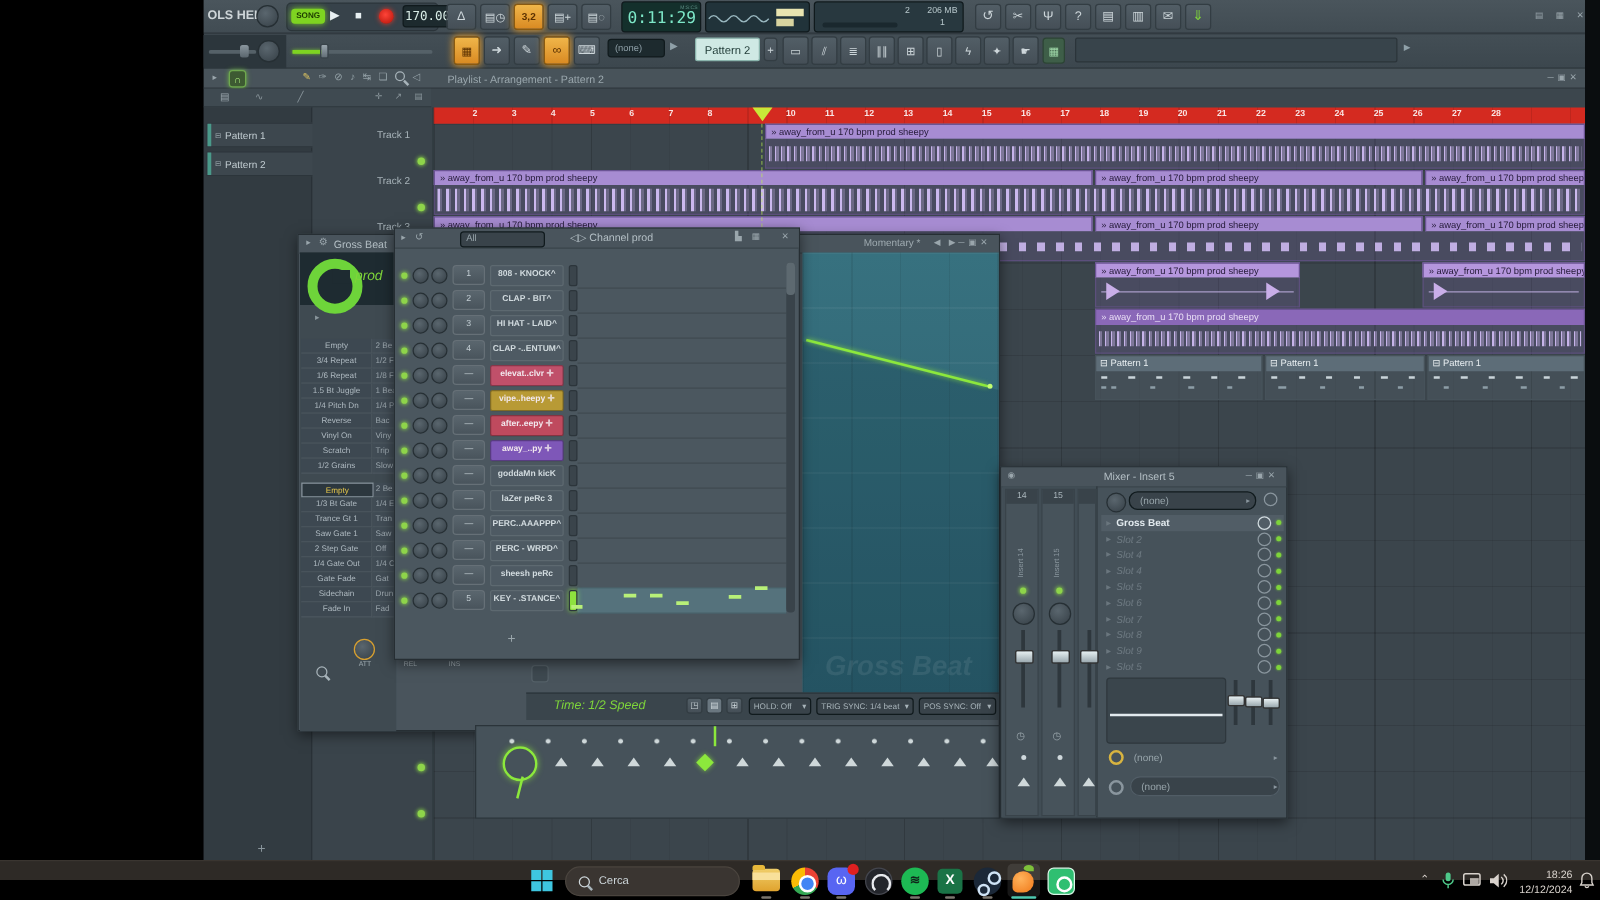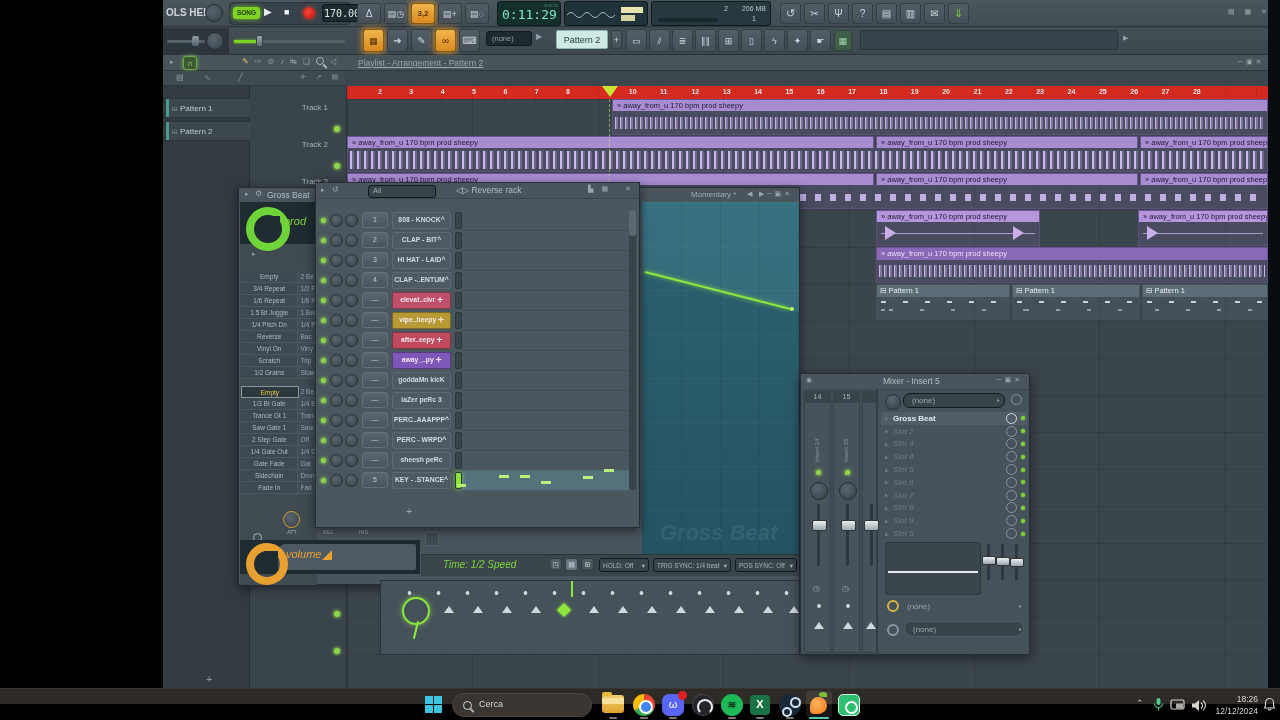--- a/index.html
+++ b/index.html
@@ -137,21 +137,21 @@
   <div class="ab" style="left:242px;top:57px;width:130px;height:12px;display:flex;gap:6px;font-size:8px;color:#93a0a6;">
     <span style="color:#d8c060;">✎</span>
     <span>✑</span>
     <span>⊘</span>
     <span>♪</span>
     <span>↹</span>
     <span>❏</span>
     <span><span class="lens" style="display:inline-block;width:6px;height:6px;"></span></span>
     <span>◁</span>
   </div>
-  <span class="ab tt" style="left:358px;top:58px;font-size:8.5px;color:#9aa7ad;text-decoration:underline;">Playlist - Arrangement - Pattern 2</span>
+  <span class="ab tt" style="left:358px;top:58px;font-size:8.5px;color:#9aa7ad;">Playlist - Arrangement - Pattern 2</span>
   <div class="ab winbtns" style="left:1238px;top:58px;letter-spacing:3px;"><span>─</span><span>▣</span><span>✕</span></div>
 
   <div class="ab" style="left:163px;top:71px;width:182px;height:15px;background:#3f4a51;border-bottom:1px solid #2e373d;"></div>
   <span class="ab" style="left:176px;top:73px;font-size:8px;color:#9aa6ac;">▤</span>
   <span class="ab" style="left:204px;top:73px;font-size:8px;color:#8a969c;">∿</span>
   <span class="ab" style="left:238px;top:73px;font-size:8px;color:#8a969c;">╱</span>
   <span class="ab" style="left:300px;top:73px;font-size:7px;color:#8a969c;letter-spacing:4px;">✛ ↗ ▤</span>
   <span class="ab" style="left:332px;top:88px;font-size:5px;color:#8a969c;">PAT</span>
 
   <div class="ab" style="left:163px;top:86px;width:87px;height:602px;background:#323b41;border-right:1px solid #272f34;"></div>
@@ -377,27 +377,20 @@
           <span class="c2">Fad</span>
         </div>
       </div>
 
     <div class="ab lens" style="left:14px;top:330px;width:9px;height:9px;"></div>
     <div class="ab knob" style="left:44px;top:323px;width:17px;height:17px;border-color:#d8a030;"></div>
     <span class="ab" style="left:48px;top:341px;font-size:5.5px;color:#9fabb1;">ATT</span>
     <span class="ab" style="left:84px;top:341px;font-size:5.5px;color:#9fabb1;">REL</span>
     <span class="ab" style="left:120px;top:341px;font-size:5.5px;color:#9fabb1;">INS</span>
 
-    <div class="ab" style="left:1px;top:352px;width:180px;height:34px;background:#1e2b31;">
-      <div style="position:absolute;left:38px;top:4px;width:138px;height:26px;background:#4e5a63;border-radius:8px 2px 2px 2px;"></div>
-      <div style="position:absolute;left:6px;top:3px;width:26px;height:26px;border-radius:50%;border:8px solid #e8a030;"></div>
-      <div style="position:absolute;left:24px;top:11px;width:14px;height:10px;background:#1e2b31;"></div>
-      <span style="position:absolute;left:46px;top:8px;font-size:11px;font-style:italic;color:#e8a030;">volume</span>
-      <div style="position:absolute;left:82px;top:10px;width:0;height:0;border-left:10px solid transparent;border-bottom:10px solid #e8a030;"></div>
-    </div>
 
     <div class="ab" style="left:403px;top:14px;width:157px;height:355px;overflow:hidden;
       background:repeating-linear-gradient(180deg,rgba(255,255,255,.045) 0 1px,transparent 1px 44px),
                  repeating-linear-gradient(90deg,rgba(0,0,0,.07) 0 1px,transparent 1px 39px),
                  linear-gradient(#37717f,#2c5f6e);">
       <div style="position:absolute;left:0;top:0;width:100%;height:100%;background:rgba(0,25,40,.16);clip-path:polygon(0 20%,100% 31%,100% 100%,0 100%);"></div>
       <div style="position:absolute;left:3px;top:69px;width:150px;height:2px;background:#8ce83c;box-shadow:0 0 4px rgba(140,230,60,.9);transform:rotate(14.3deg);transform-origin:left center;"></div>
       <div style="position:absolute;left:148px;top:105px;width:4px;height:4px;background:#c2ff70;border-radius:50%;"></div>
       <div style="position:absolute;left:18px;top:318px;font-size:22px;font-weight:bold;font-style:italic;color:rgba(255,255,255,.08);white-space:nowrap;">Gross Beat</div>
     </div>
@@ -417,21 +410,21 @@
     <div class="ab dark" style="left:496px;top:370px;width:62px;height:14px;font-size:6.5px;color:#a8b4ba;line-height:13px;pad:0;padding:0 3px;background:#39434a;">
       <span>POS SYNC:</span> <span>Off</span> <span style="float:right;">▾</span>
     </div>
   </div>
 
   <div class="ab" style="left:315px;top:182px;width:325px;height:346px;background:#4b575f;border:1px solid #262e33;box-shadow:0 3px 10px rgba(0,0,0,.5);">
     <div style="height:15px;background:#49545c;border-bottom:1px solid #3a444b;position:relative;">
       <span style="position:absolute;left:5px;top:3px;font-size:7px;color:#9aa6ac;">▸</span>
       <span style="position:absolute;left:16px;top:2px;font-size:8px;color:#9aa6ac;">↺</span>
       <span class="dark" style="position:absolute;left:52px;top:2px;width:62px;height:11px;background:#39434a;font-size:7.5px;color:#98a5ab;line-height:10px;padding-left:4px;">All</span>
-      <span class="tt" style="position:absolute;left:140px;top:2px;font-size:8.5px;">◁▷ <span>Reverse rack</span></span>
+      <span class="tt" style="position:absolute;left:140px;top:2px;font-size:8.5px;">◁▷ <span>Channel prod</span></span>
       <span style="position:absolute;right:28px;top:2px;font-size:7px;color:#9aa6ac;letter-spacing:3px;">▙ ▦</span>
       <span style="position:absolute;right:8px;top:2px;font-size:7px;color:#9aa6ac;">✕</span>
     </div>
 
     <div style="position:absolute;left:2px;top:27px;width:311px;">
 
         <div class="crow">
           <i class="led" style="width:5px;height:5px;margin-left:3px;"></i>
           <i class="knob" style="width:11px;height:11px;margin-left:4px;"></i>
           <i class="knob" style="width:11px;height:11px;margin-left:2px;"></i>

